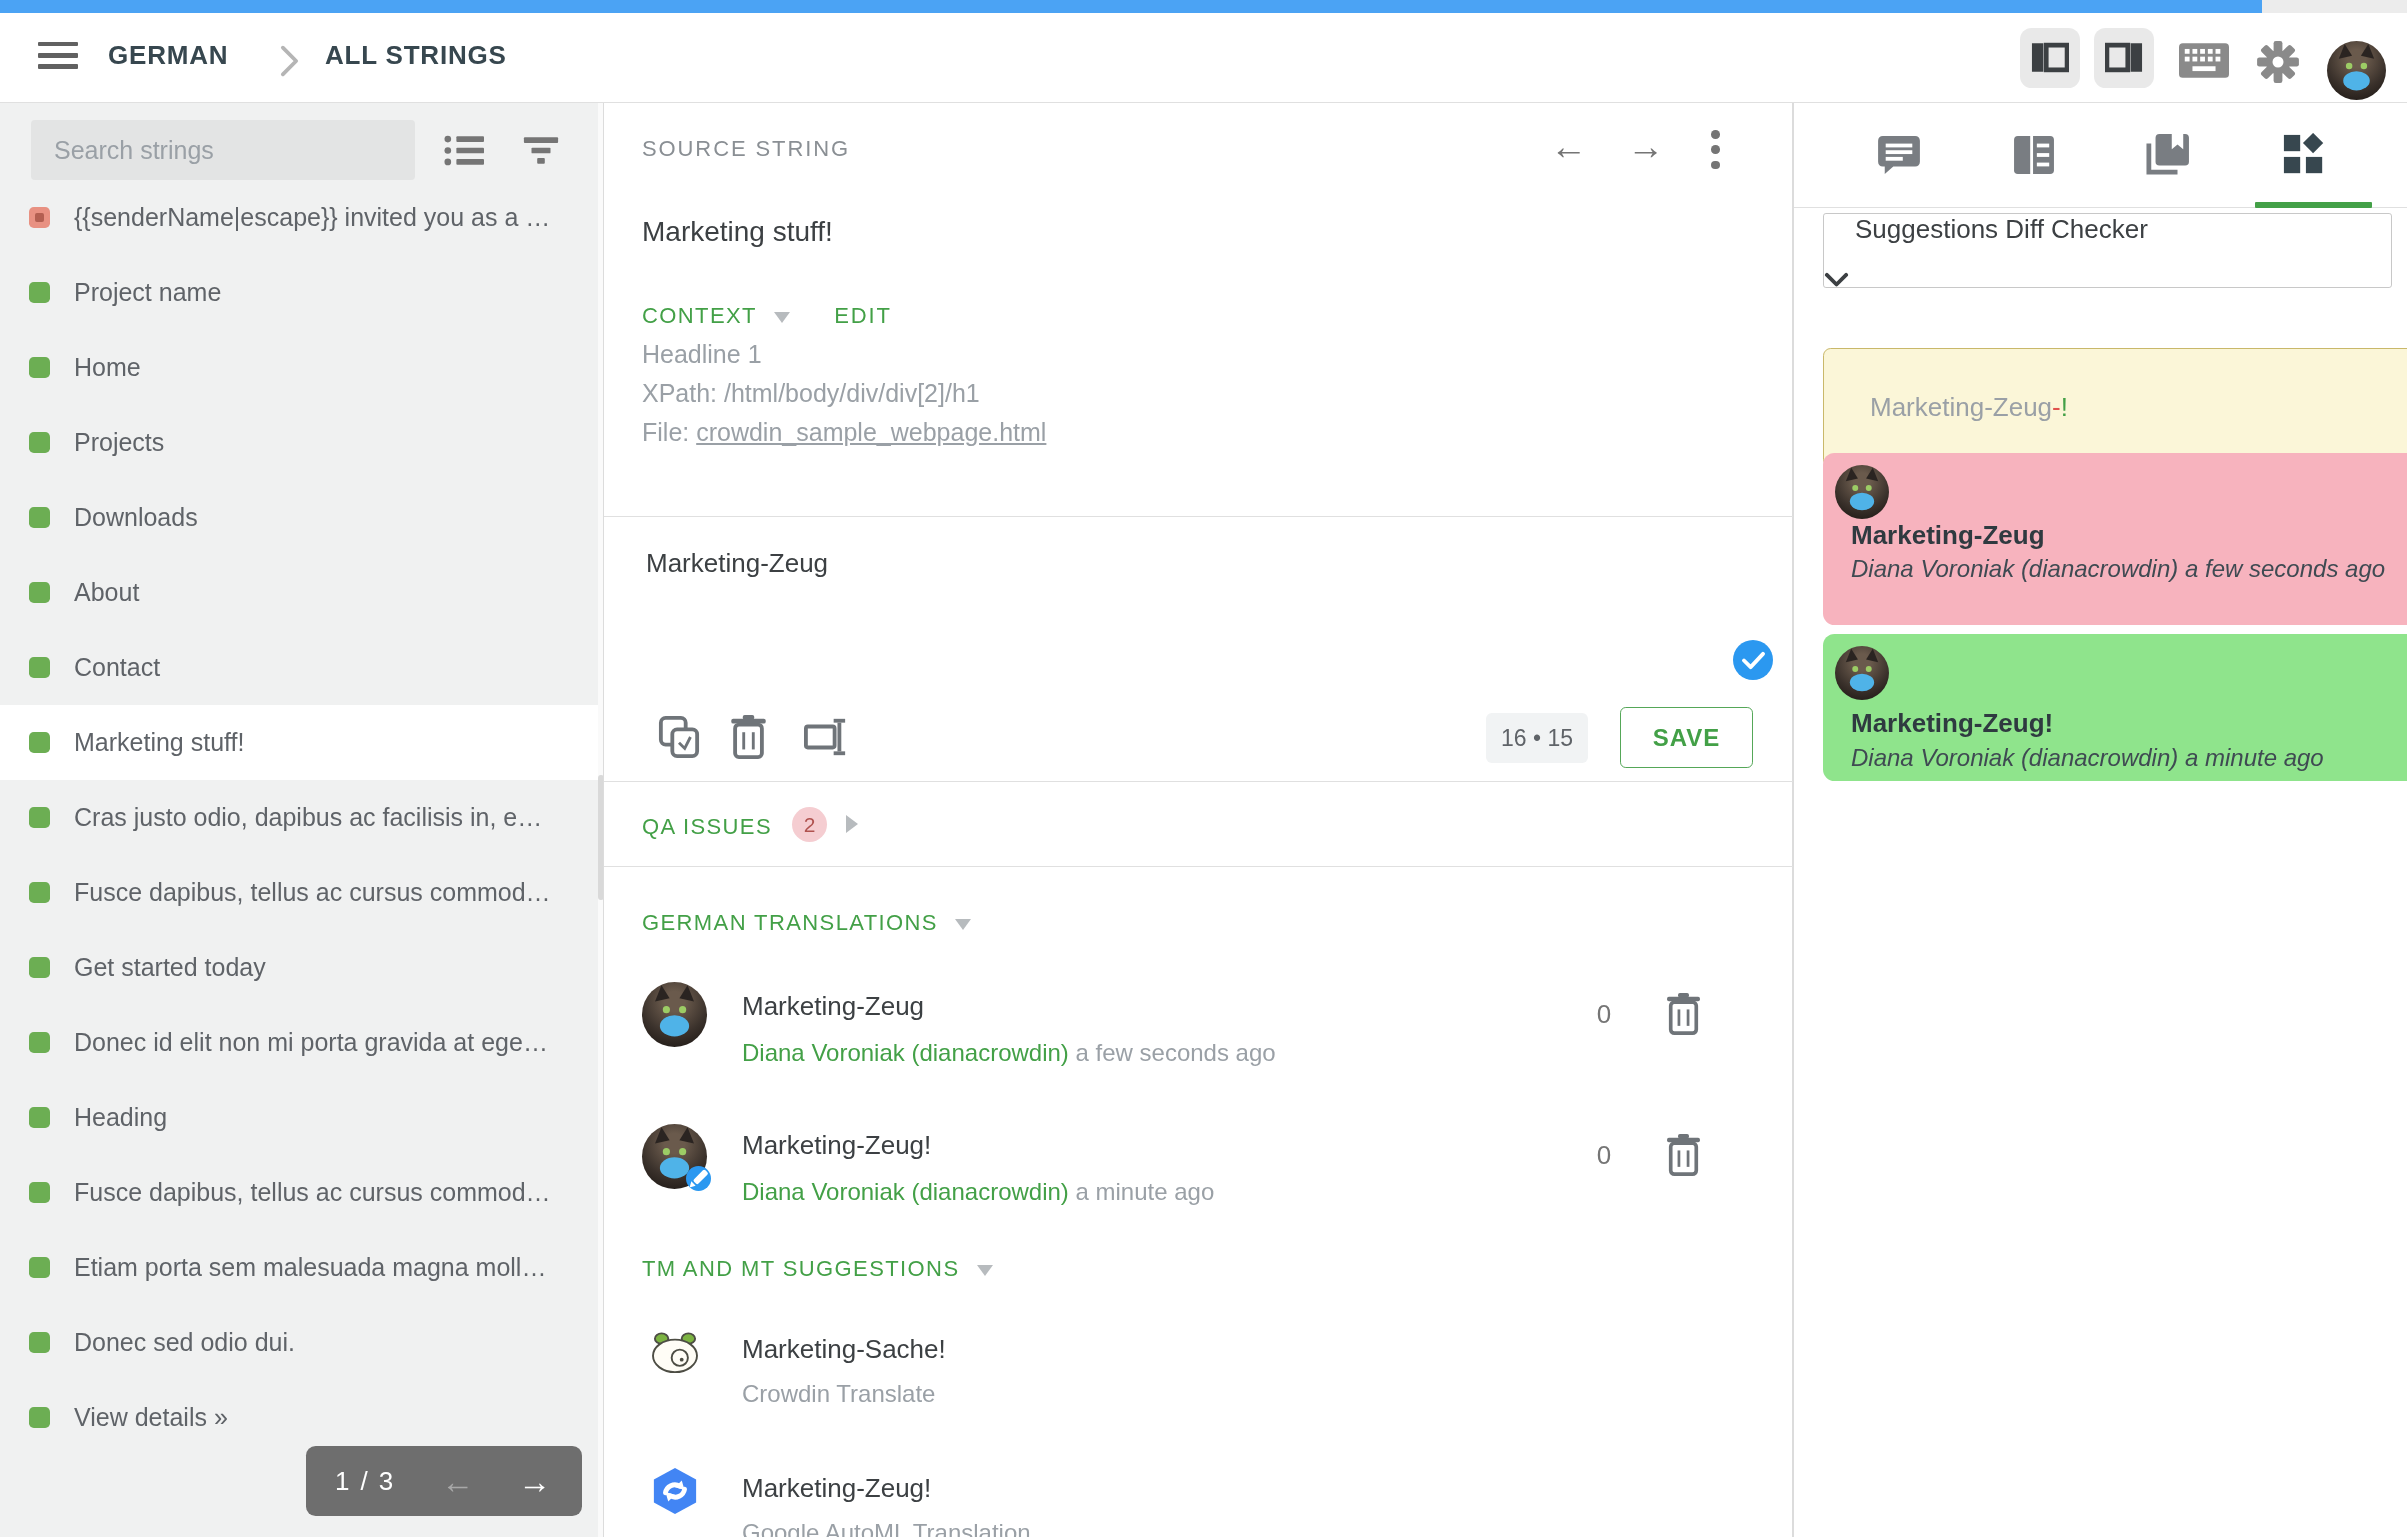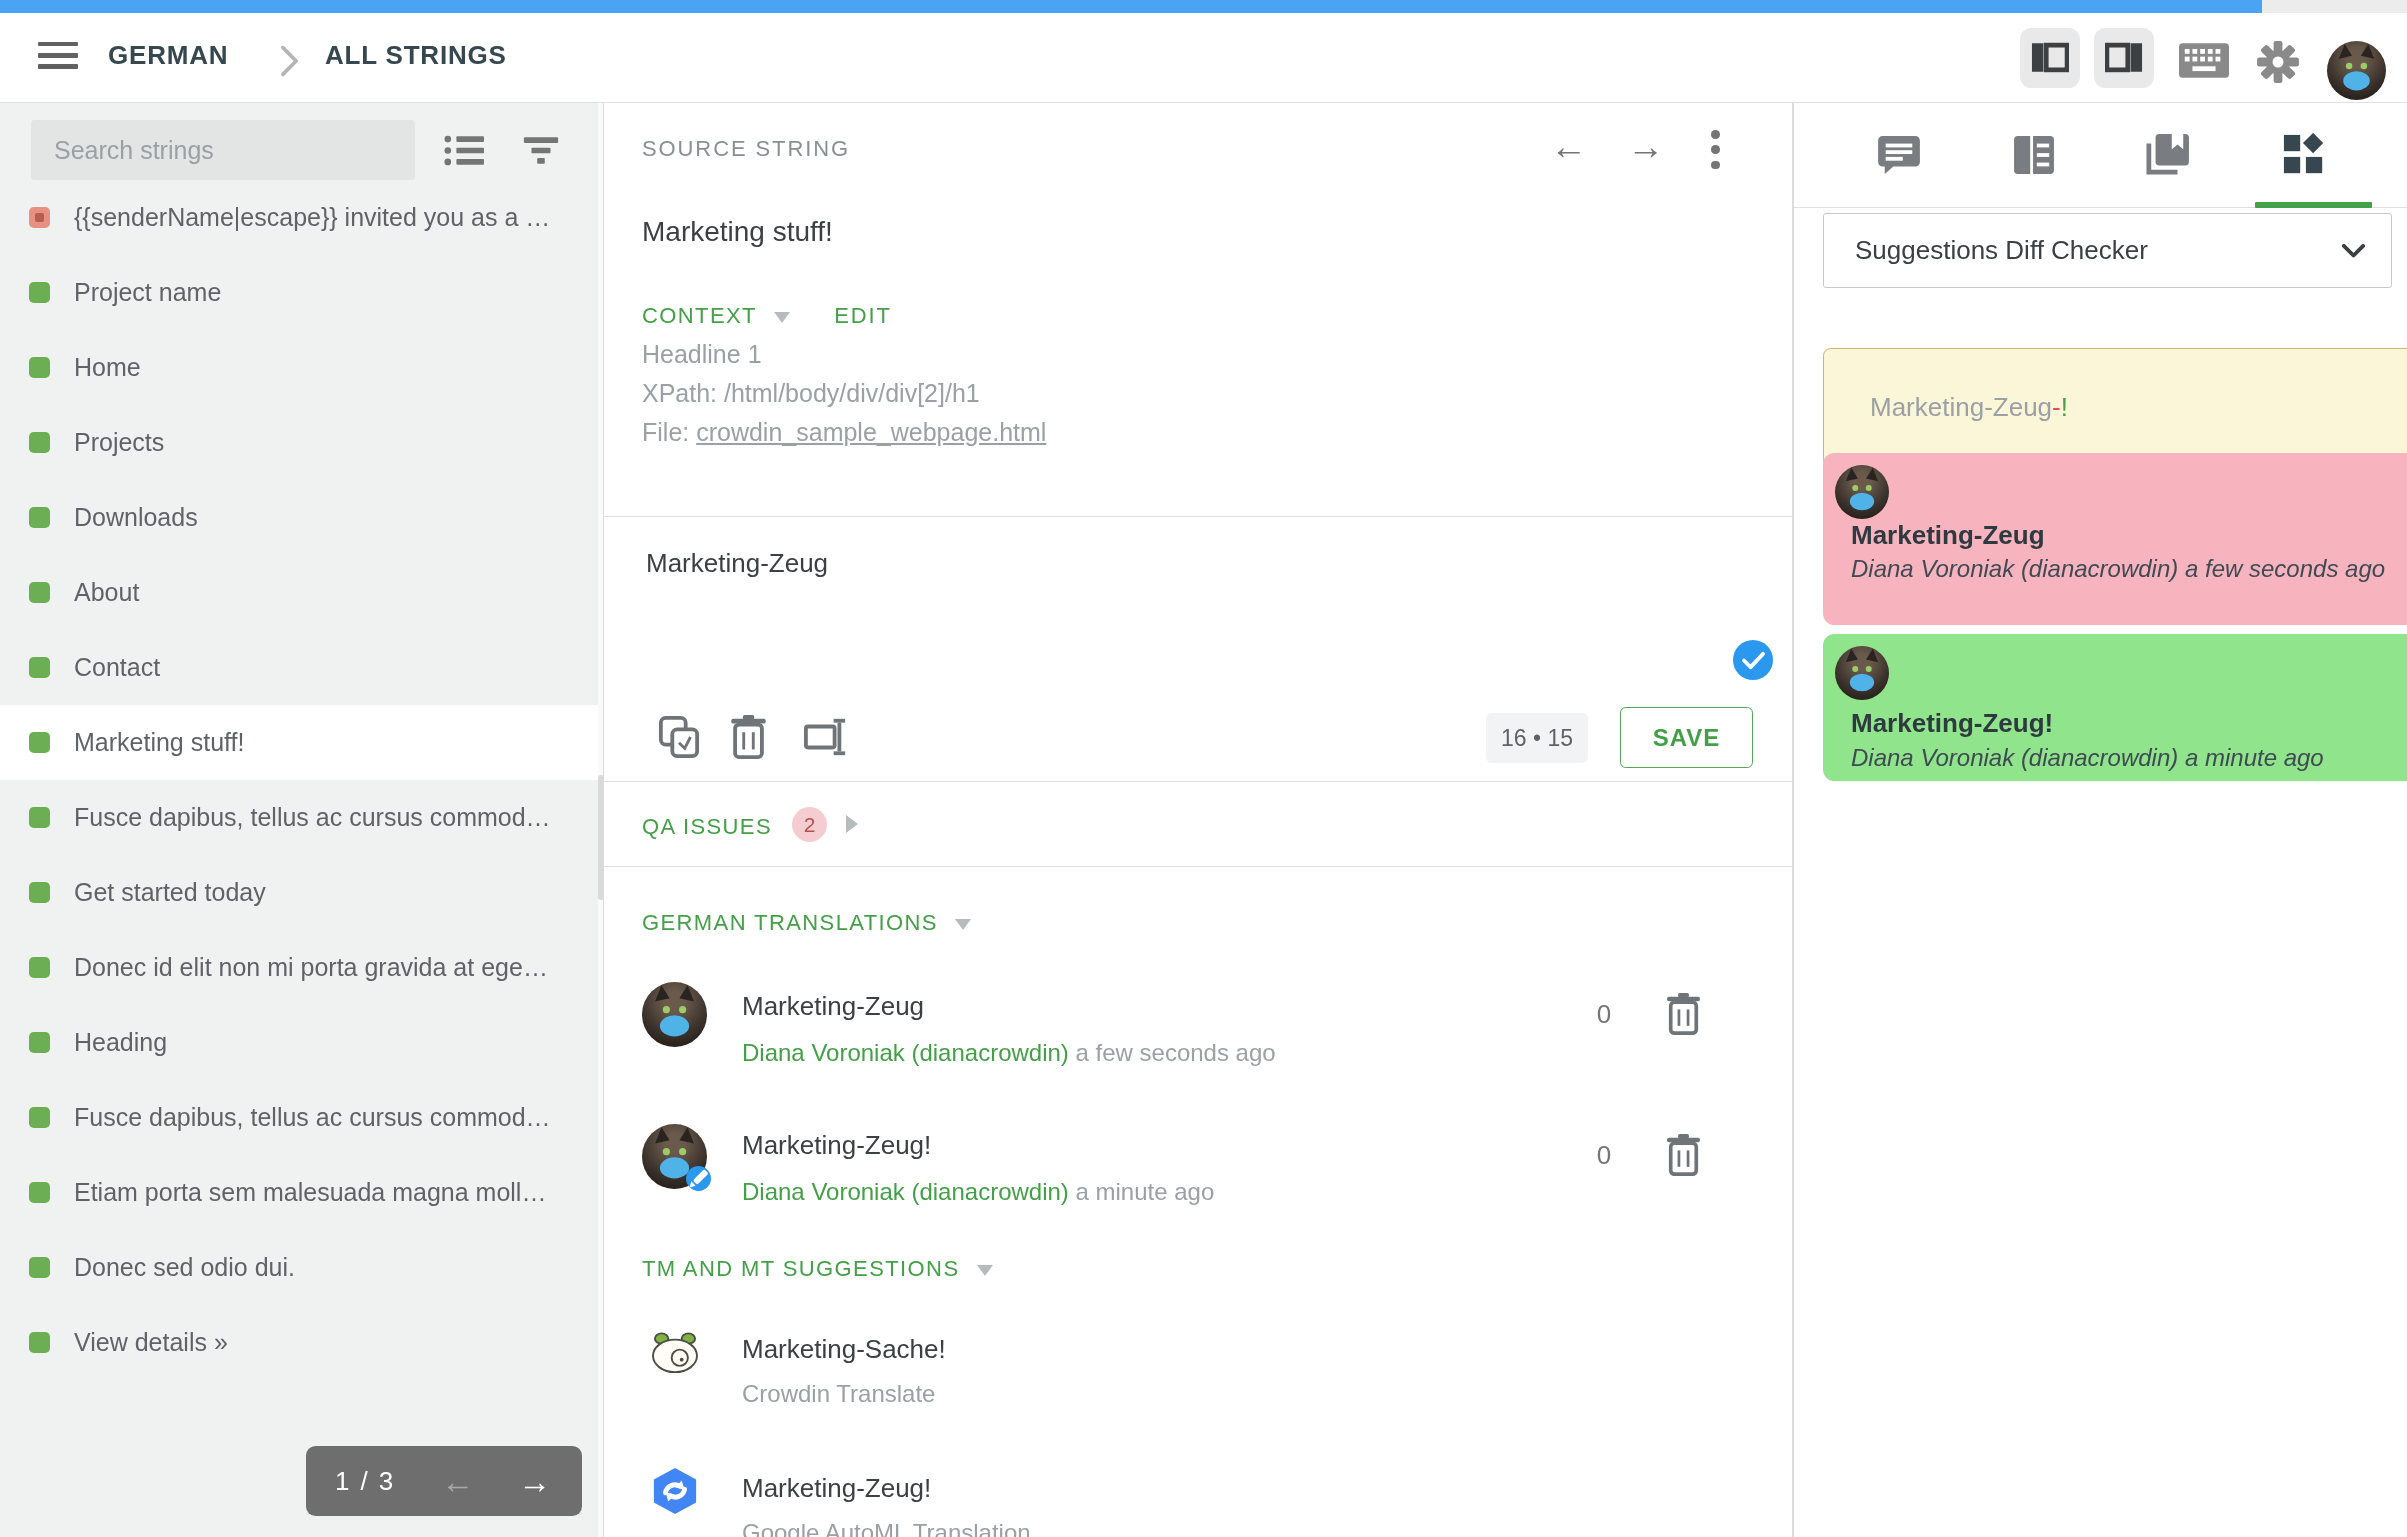--- a/index.html
+++ b/index.html
@@ -99,21 +99,21 @@
                 display:flex; align-items:center; justify-content:center; }
   .sug-ico { position:absolute; left:46px; }
   .sug-provider { position:absolute; left:138px; font-size:24px; color:#9aa0a6; }
 
   
   .rpanel { position:absolute; left:1793px; top:103px; width:615px; height:1434px; background:#fff; border-left:1px solid #dcdcdc; overflow:hidden; }
   .tabbar { position:absolute; left:0; top:0; width:615px; height:105px; border-bottom:1px solid #e0e0e0; }
   .tab { position:absolute; top:27px; width:54px; height:50px; display:flex; align-items:center; justify-content:center; cursor:pointer; }
   .tab-underline { position:absolute; left:461px; top:99px; width:117px; height:5.8px; background:#43a047; border-radius:1px; }
   .rp-select { position:absolute; left:29px; top:110px; width:569px; height:75px; background:#fff; border:1px solid #c8c8c8; border-radius:2.9px;
-               display:flex; align-items:center; cursor:pointer; }
+               display:flex; cursor:pointer;flex-direction:column; }
   .rp-select-text { font-size:26px; color:#3c4043; margin-left:31px; flex:1; }
   .rp-select-chev { margin-right:25px; }
   .diff-box { position:absolute; left:29px; top:245px; width:621px; height:119px; background:#fbf6d8; border:1.9px solid #c9b86a; border-radius:7.7px;
               display:flex; align-items:center; }
   .diff-text { font-size:26px; margin-left:46px; color:#9aa0a6; }
   .diff-removed { color:#e0524d; }
   .diff-added { color:#43a047; }
   .card { position:absolute; left:29px; width:630px; border-radius:11.5px; cursor:pointer; }
   .card.removed { top:350px; height:172px; background:#f7b3be; }
   .card.added   { top:531px; height:147px; background:#8fe48c; }
@@ -259,20 +259,24 @@
       <div class="s-item">
           <span class="dot"></span>
           <span class="s-label">Contact</span>
         </div>
       <div class="s-item selected">
           <span class="dot"></span>
           <span class="s-label">Marketing stuff!</span>
         </div>
       <div class="s-item">
           <span class="dot"></span>
+          <span class="s-label">Cras justo odio, dapibus ac facilisis in, e…</span>
+        </div>
+      <div class="s-item">
+          <span class="dot"></span>
           <span class="s-label">Fusce dapibus, tellus ac cursus commod…</span>
         </div>
       <div class="s-item">
           <span class="dot"></span>
           <span class="s-label">Get started today</span>
         </div>
       <div class="s-item">
           <span class="dot"></span>
           <span class="s-label">Donec id elit non mi porta gravida at ege…</span>
         </div>

